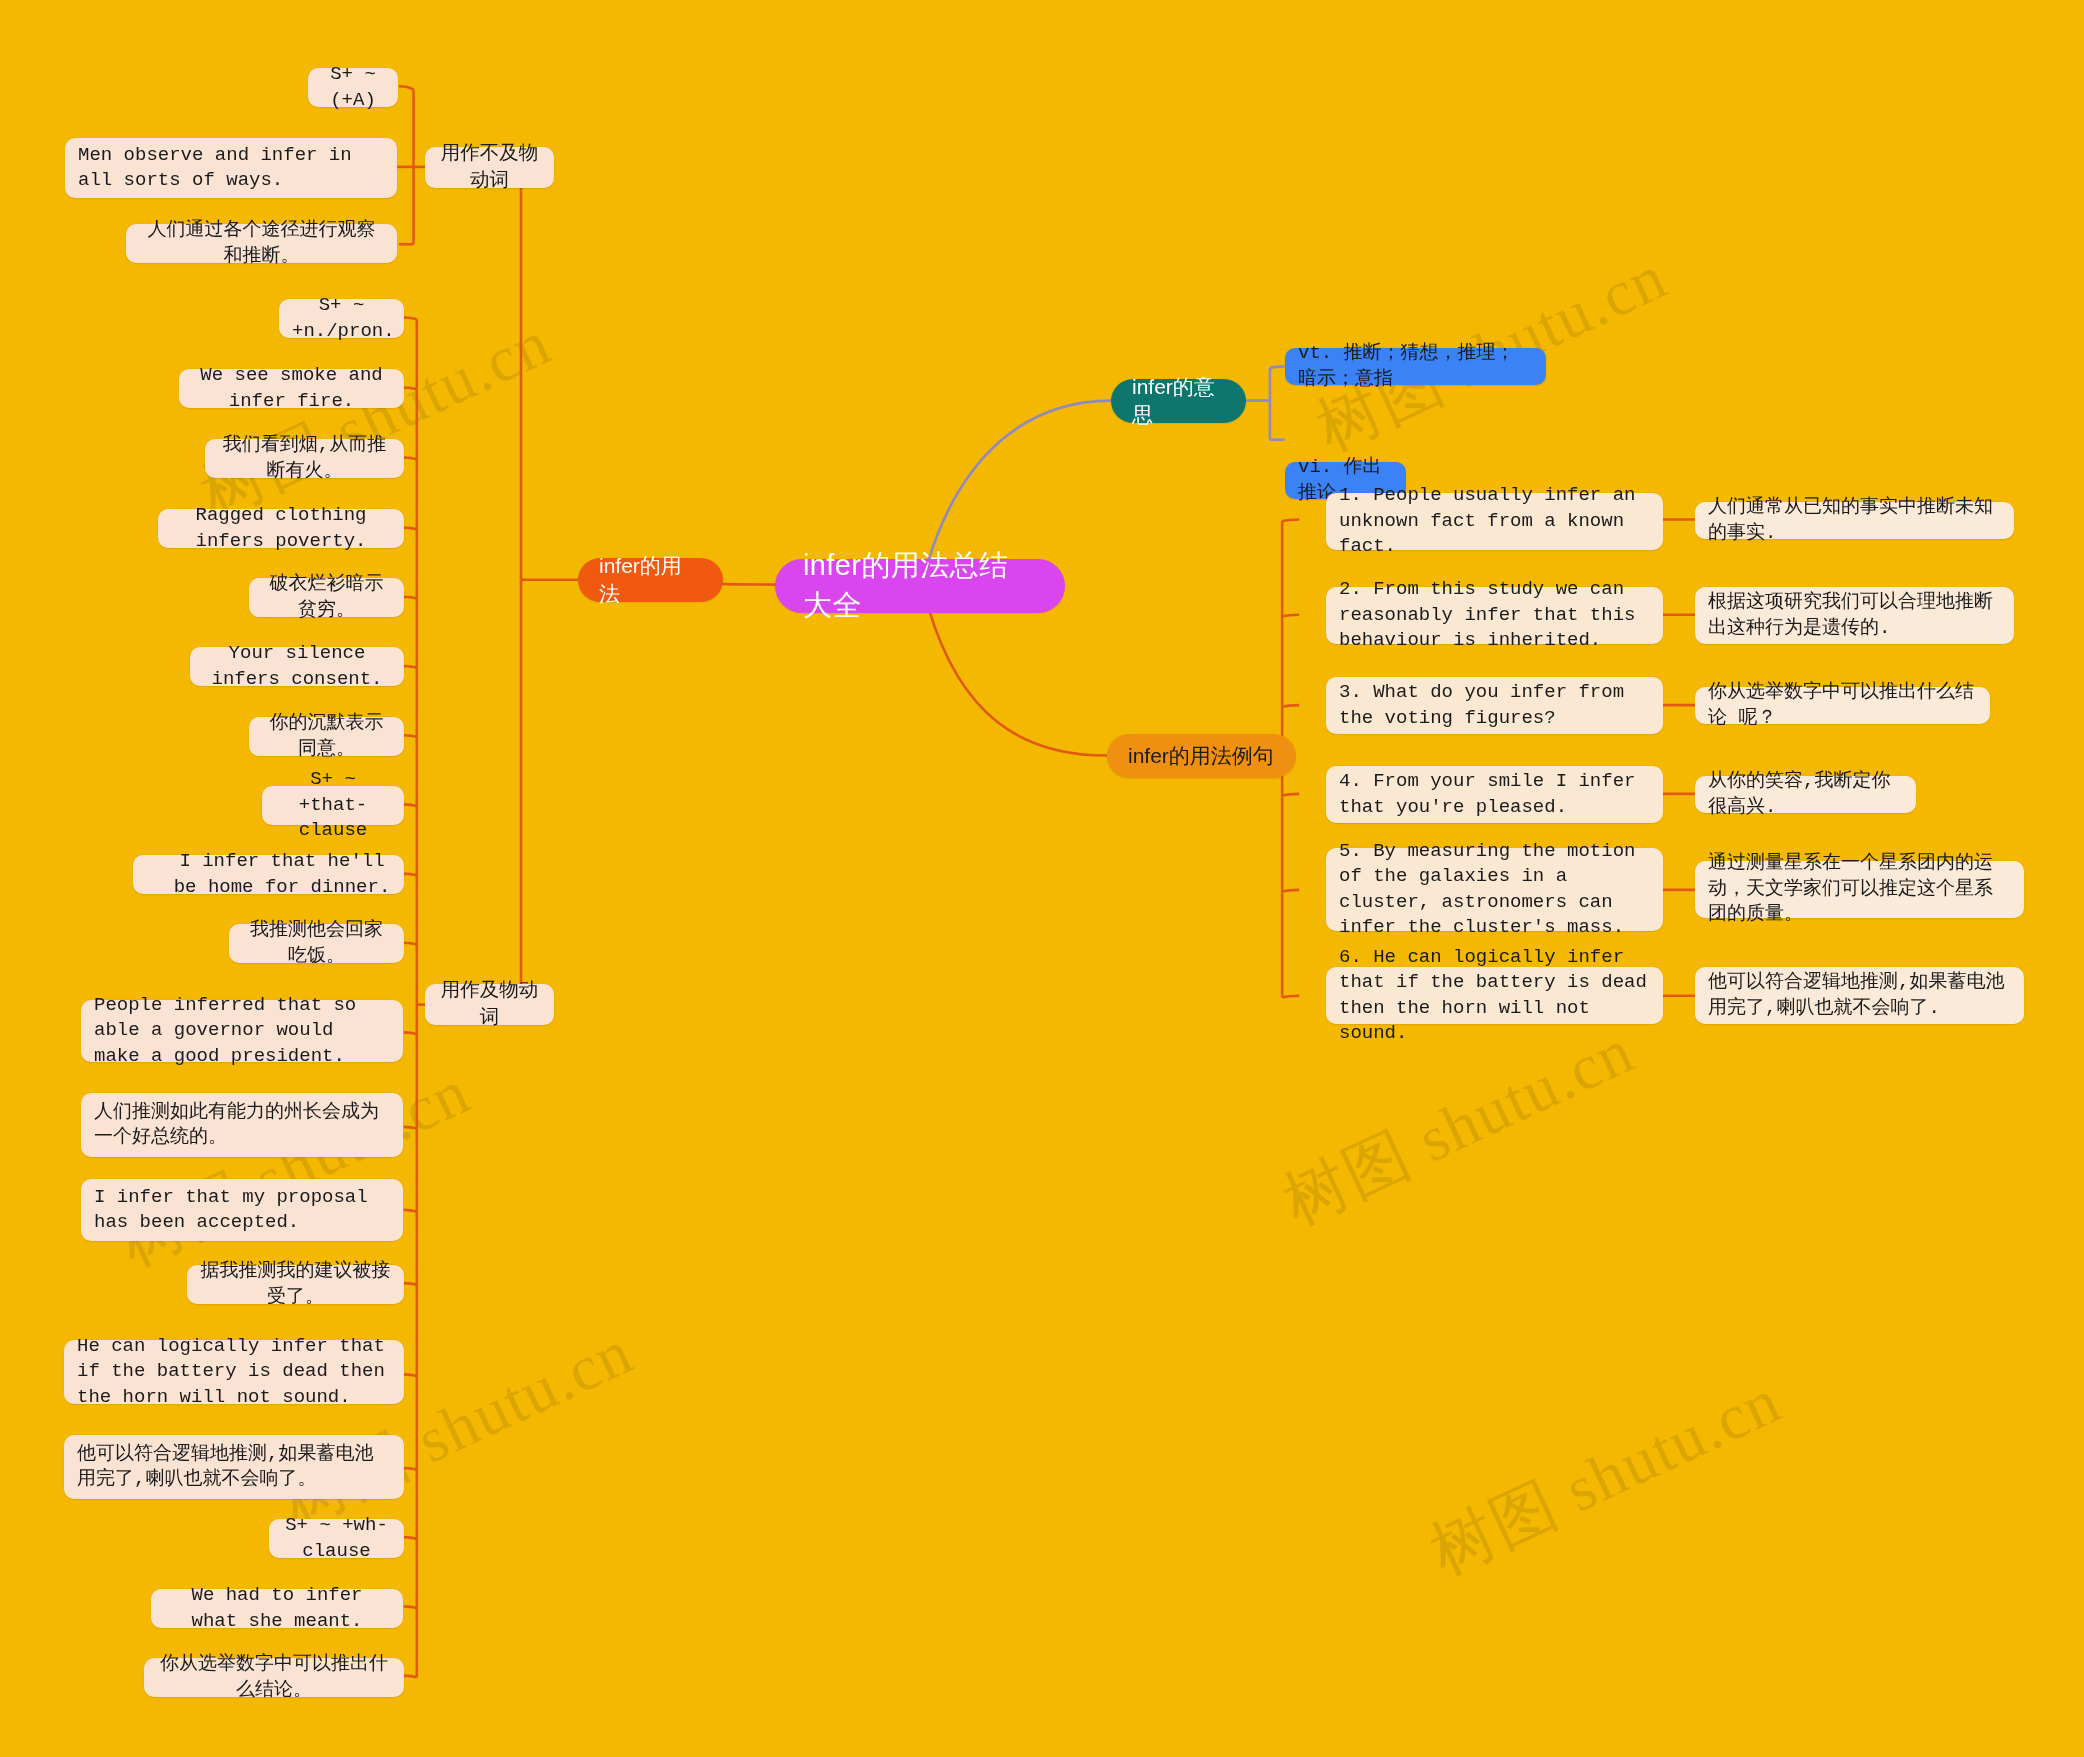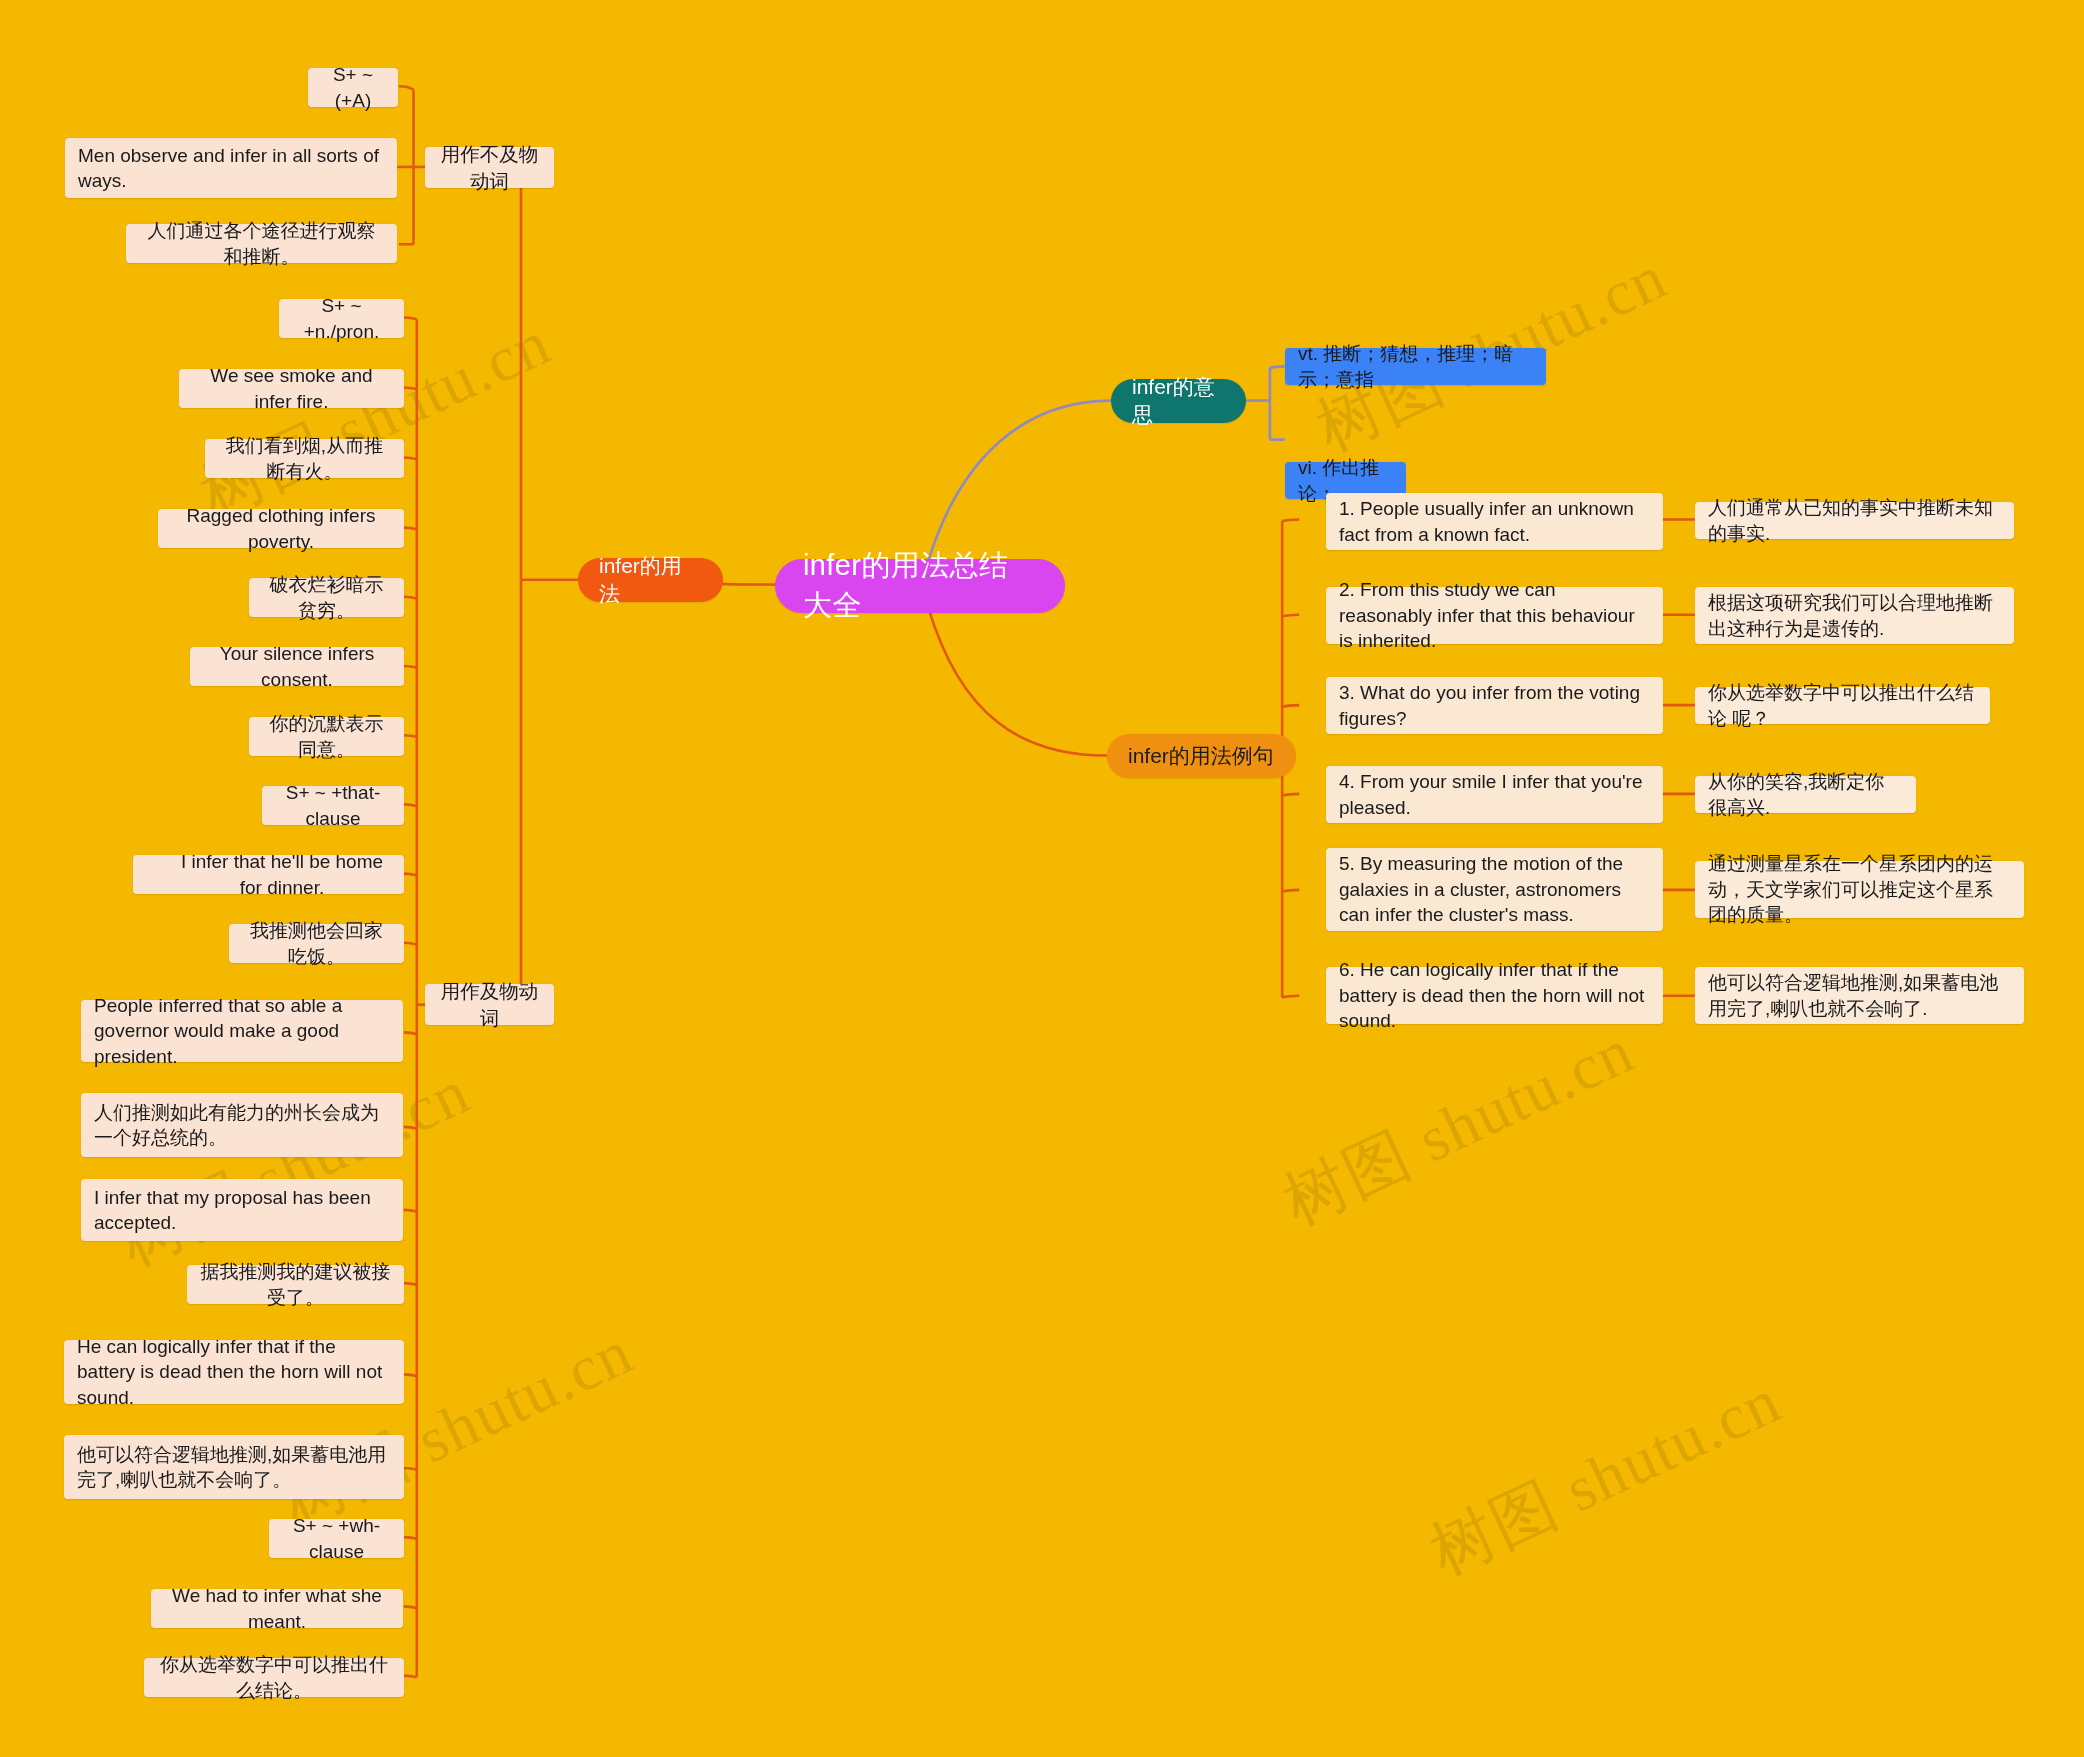--- a/index.html
+++ b/index.html
@@ -89,24 +89,25 @@
     color: #1a1a1a;
     border-radius: 23px;
     font-size: 21px;
     padding: 9.8px 21px;
     justify-content: center;
   }
 
   .leaf {
     background: #fbe3d4;
     color: #1a1a1a;
-    border-radius: 4px;
+    border-radius: 10px;
     font-size: 19px;
     line-height: 1.34;
     padding: 9.8px 13px;
+    font-family: Liberation Mono, monospace;
   }
   .leaf.lav {
     background: #3b82f6;
     color: #1a1a1a;
   }
   .leaf.cream {
     background: #fbe8d2;
   }
   .leaf.cream2 {
     background: #fcead8;

